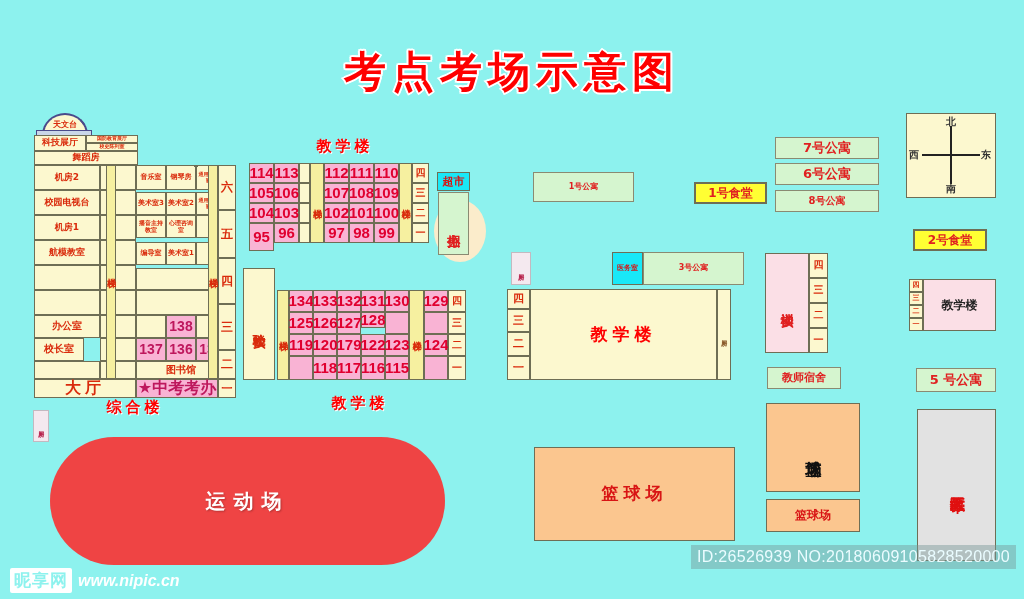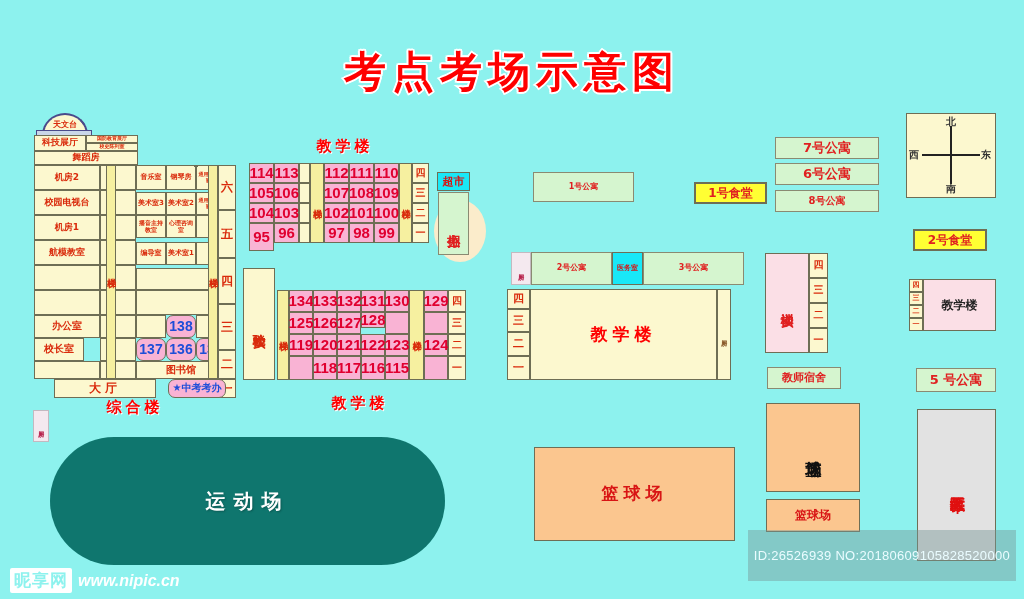--- a/index.html
+++ b/index.html
@@ -26,42 +26,42 @@
 
   
   .cell{
     position:absolute;box-sizing:border-box;
     border:1px solid #6e6e55;
     background:#fcf8cf;
     display:flex;align-items:center;justify-content:center;
     color:#d92b0c;font-weight:bold;
     text-align:center;line-height:1.05;
   }
-  .pink{background:#f9b3d4;color:#1d4ed8;border-radius:7px;}
+  .pink{background:#f9b3d4;color:#be185d;}
   .pinkroom{background:#f9b3d4;color:#e00030;font-size:15px;}
   .stair{background:#f6f0a0;color:#d92b0c;font-size:9px;
          writing-mode:vertical-rl;text-orientation:upright;letter-spacing:1px;}
   .vert{writing-mode:vertical-rl;text-orientation:upright;}
   .lightgreen{background:#d5f5cf;border:1px solid #8a8a72;color:#e02020;}
   .yellowbox{background:#ffff33;border:2px solid #6e6e55;color:#e02020;}
   .pinkbldg{background:#fbdfe6;border:1px solid #6e6e55;color:#222;}
   .orange{background:#fbc68f;border:1px solid #6e6e55;color:#d81414;}
   .gray{background:#e2e2e2;border:1px solid #6e6e55;color:#e01010;}
   .toiletbox{background:#f4e9ef;border:1px solid #c3b9c0;color:#b7234c;font-size:6px;}
   .cyanbox{background:#19e8f7;border:1px solid #6e6e55;color:#d81414;}
 
   .bldglabel{
     position:absolute;color:#fe0000;font-weight:bold;font-size:15px;
     letter-spacing:4px;text-align:center;
     text-shadow:1px 1px 0 #fff;
   }
 
   
   .field{
-    position:absolute;background:#0f766e;border-radius:90px;
+    position:absolute;background:#ef4444;border-radius:90px;
     display:flex;align-items:center;justify-content:center;
     color:#fff;font-weight:bold;font-size:20px;letter-spacing:8px;
     text-shadow:1px 1px 2px rgba(0,0,0,.25);
   }
 
   
   .compass{
     position:absolute;background:#fcf8cf;border:1px solid #6e6e55;
   }
   .compass .lbl{position:absolute;font-size:10px;color:#333;font-weight:bold;}
@@ -79,23 +79,23 @@
   .wm{
     position:absolute;left:10px;bottom:6px;display:flex;align-items:center;gap:6px;
   }
   .wm .logo{
     background:#ffffff;color:#8df2ee;font-weight:bold;font-size:17px;
     padding:1px 4px;letter-spacing:1px;border-radius:2px;
     font-family:"DejaVu Sans","Liberation Sans",sans-serif;
   }
   .wm .url{color:#ffffff;font-style:italic;font-size:16px;font-weight:bold;}
   .idbar{
-    position:absolute;right:8px;bottom:18px;
+    position:absolute;right:8px;bottom:30px;
     background:rgba(120,150,150,.45);color:#eafcff;
-    font-size:13px;padding:18px 6px;letter-spacing:0.3px;
+    font-size:16px;padding:3px 6px;letter-spacing:0.3px;
   }
 
   .beigeblob{
     position:absolute;background:#fbeccb;border-radius:50%;
   }
 </style>
 </head>
 <body>
 
 <div id="map">
@@ -187,22 +187,22 @@
 
   <div class="cell cn" style="left:196px;top:165px;width:0;height:0;"></div>
 
   <div class="cell cn" style="left:218px;top:165px;width:18px;height:45px;font-size:12px;">六</div>
   <div class="cell cn" style="left:218px;top:210px;width:18px;height:48px;font-size:12px;">五</div>
   <div class="cell cn" style="left:218px;top:258px;width:18px;height:46px;font-size:12px;">四</div>
   <div class="cell cn" style="left:218px;top:304px;width:18px;height:46px;font-size:12px;">三</div>
   <div class="cell cn" style="left:218px;top:350px;width:18px;height:29px;font-size:12px;">二</div>
   <div class="cell cn" style="left:218px;top:379px;width:18px;height:19px;font-size:11px;">一</div>
 
-  <div class="cell cn" style="left:34px;top:379px;width:102px;height:19px;font-size:12px;letter-spacing:4px;margin-left:20px;">大厅</div>
-  <div class="cell pink cn" style="left:136px;top:379px;width:58px;height:19px;font-size:10px;margin-left:32px;">★中考考办</div>
+  <div class="cell cn" style="left:34px;top:379px;width:102px;height:19px;font-size:16px;letter-spacing:4px;">大厅</div>
+  <div class="cell pink cn" style="left:136px;top:379px;width:82px;height:19px;font-size:16px;">★中考考办</div>
 
   <div class="bldglabel cn" style="left:70px;top:398px;width:130px;">综合楼</div>
 
   <div class="cell toiletbox cn vert" style="left:33px;top:410px;width:16px;height:32px;">厕所</div>
 
   <div class="bldglabel cn" style="left:290px;top:137px;width:110px;">教学楼</div>
 
   <div class="cell pinkroom" style="left:249px;top:163px;width:25px;height:20px;">114</div>
   <div class="cell pinkroom" style="left:274px;top:163px;width:25px;height:20px;">113</div>
   <div class="cell" style="left:299px;top:163px;width:11px;height:20px;"></div>
@@ -256,21 +256,21 @@
   <div class="cell pinkroom" style="left:289px;top:312px;width:24px;height:22px;">125</div>
   <div class="cell pinkroom" style="left:313px;top:312px;width:24px;height:22px;">126</div>
   <div class="cell pinkroom" style="left:337px;top:312px;width:24px;height:22px;">127</div>
   <div class="cell pinkroom" style="left:361px;top:312px;width:24px;height:16px;">128</div>
   <div class="cell pinkroom" style="left:385px;top:312px;width:24px;height:22px;"></div>
   <div class="cell pinkroom" style="left:424px;top:312px;width:24px;height:22px;"></div>
   <div class="cell cn" style="left:448px;top:312px;width:18px;height:22px;font-size:10px;">三</div>
 
   <div class="cell pinkroom" style="left:289px;top:334px;width:24px;height:22px;">119</div>
   <div class="cell pinkroom" style="left:313px;top:334px;width:24px;height:22px;">120</div>
-  <div class="cell pinkroom" style="left:337px;top:334px;width:24px;height:22px;">121</div>
+  <div class="cell pinkroom" style="left:337px;top:334px;width:24px;height:22px;">179</div>
   <div class="cell pinkroom" style="left:361px;top:334px;width:24px;height:22px;">122</div>
   <div class="cell pinkroom" style="left:385px;top:334px;width:24px;height:22px;">123</div>
   <div class="cell pinkroom" style="left:424px;top:334px;width:24px;height:22px;">124</div>
   <div class="cell cn" style="left:448px;top:334px;width:18px;height:22px;font-size:10px;">二</div>
 
   <div class="cell pinkroom" style="left:289px;top:356px;width:24px;height:24px;"></div>
   <div class="cell pinkroom" style="left:313px;top:356px;width:24px;height:24px;">118</div>
   <div class="cell pinkroom" style="left:337px;top:356px;width:24px;height:24px;">117</div>
   <div class="cell pinkroom" style="left:361px;top:356px;width:24px;height:24px;">116</div>
   <div class="cell pinkroom" style="left:385px;top:356px;width:24px;height:24px;">115</div>
@@ -279,21 +279,20 @@
 
   <div class="cell stair cn" style="left:409px;top:290px;width:15px;height:90px;">楼梯</div>
 
   <div class="bldglabel cn" style="left:300px;top:394px;width:120px;">教学楼</div>
 
   <div class="cell lightgreen cn" style="left:533px;top:172px;width:101px;height:30px;font-size:8px;">1号公寓</div>
 
   <div class="cell yellowbox cn" style="left:694px;top:182px;width:73px;height:22px;font-size:12px;">1号食堂</div>
 
   <div class="cell toiletbox cn vert" style="left:511px;top:252px;width:20px;height:33px;">厕所</div>
-  <div class="cell lightgreen cn" style="left:531px;top:252px;width:81px;height:33px;font-size:8px;">2号公寓</div>
   <div class="cell cyanbox cn" style="left:612px;top:252px;width:31px;height:33px;font-size:7px;">医务室</div>
   <div class="cell lightgreen cn" style="left:643px;top:252px;width:101px;height:33px;font-size:8px;">3号公寓</div>
 
   <div class="cell cn" style="left:507px;top:289px;width:23px;height:20px;font-size:11px;">四</div>
   <div class="cell cn" style="left:507px;top:309px;width:23px;height:23px;font-size:11px;">三</div>
   <div class="cell cn" style="left:507px;top:332px;width:23px;height:24px;font-size:11px;">二</div>
   <div class="cell cn" style="left:507px;top:356px;width:23px;height:24px;font-size:11px;">一</div>
   <div class="cell cn" style="left:530px;top:289px;width:187px;height:91px;font-size:17px;letter-spacing:5px;color:#fe0000;">教学楼</div>
   <div class="cell cn vert" style="left:717px;top:289px;width:14px;height:91px;font-size:6px;color:#8a5a2a;">厕所</div>
 

